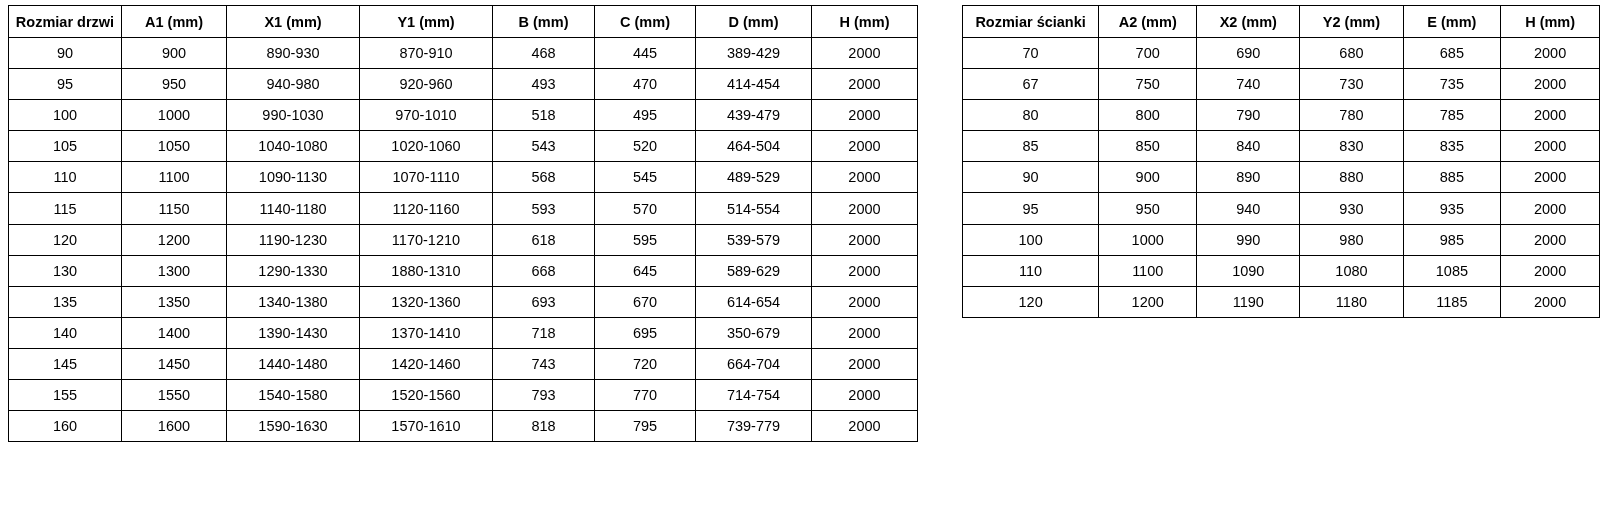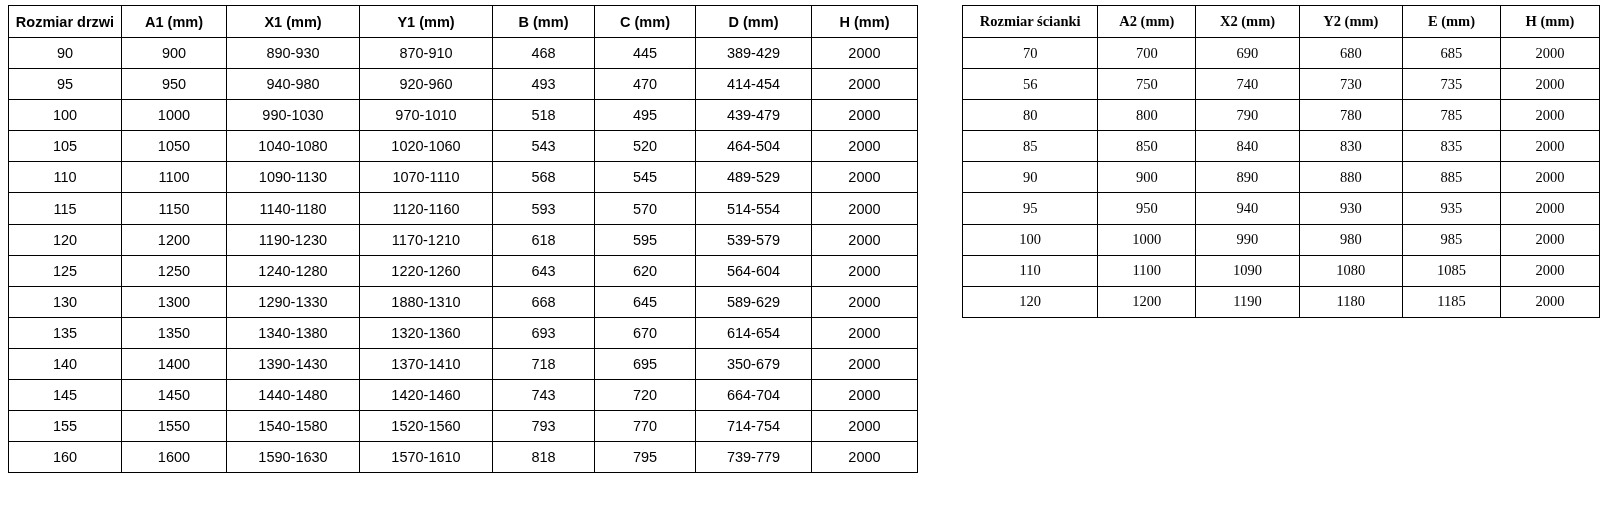--- a/index.html
+++ b/index.html
@@ -23,21 +23,20 @@
     position: absolute;
     border-radius: 25px;
   }
   #doors-table-wrap {
     left: 8px;
     top: 5px;
   }
   #wall-table-wrap {
     left: 962px;
     top: 5px;
-    font-family: Liberation Serif, serif;
   }
   table.grid {
     border-collapse: collapse;
     table-layout: fixed;
   }
   table.grid th,
   table.grid td {
     border: 1px solid #000000;
     text-align: center;
     vertical-align: middle;
@@ -165,30 +164,20 @@
           <td>120</td>
           <td>1200</td>
           <td>1190-1230</td>
           <td>1170-1210</td>
           <td>618</td>
           <td>595</td>
           <td>539-579</td>
           <td>2000</td>
         </tr>
         <tr>
-          <td>125</td>
-          <td>1250</td>
-          <td>1240-1280</td>
-          <td>1220-1260</td>
-          <td>643</td>
-          <td>620</td>
-          <td>564-604</td>
-          <td>2000</td>
-        </tr>
-        <tr>
           <td>130</td>
           <td>1300</td>
           <td>1290-1330</td>
           <td>1880-1310</td>
           <td>668</td>
           <td>645</td>
           <td>589-629</td>
           <td>2000</td>
         </tr>
         <tr>
@@ -268,21 +257,21 @@
       <tbody>
         <tr>
           <td>70</td>
           <td>700</td>
           <td>690</td>
           <td>680</td>
           <td>685</td>
           <td>2000</td>
         </tr>
         <tr>
-          <td>56</td>
+          <td>67</td>
           <td>750</td>
           <td>740</td>
           <td>730</td>
           <td>735</td>
           <td>2000</td>
         </tr>
         <tr>
           <td>80</td>
           <td>800</td>
           <td>790</td>

